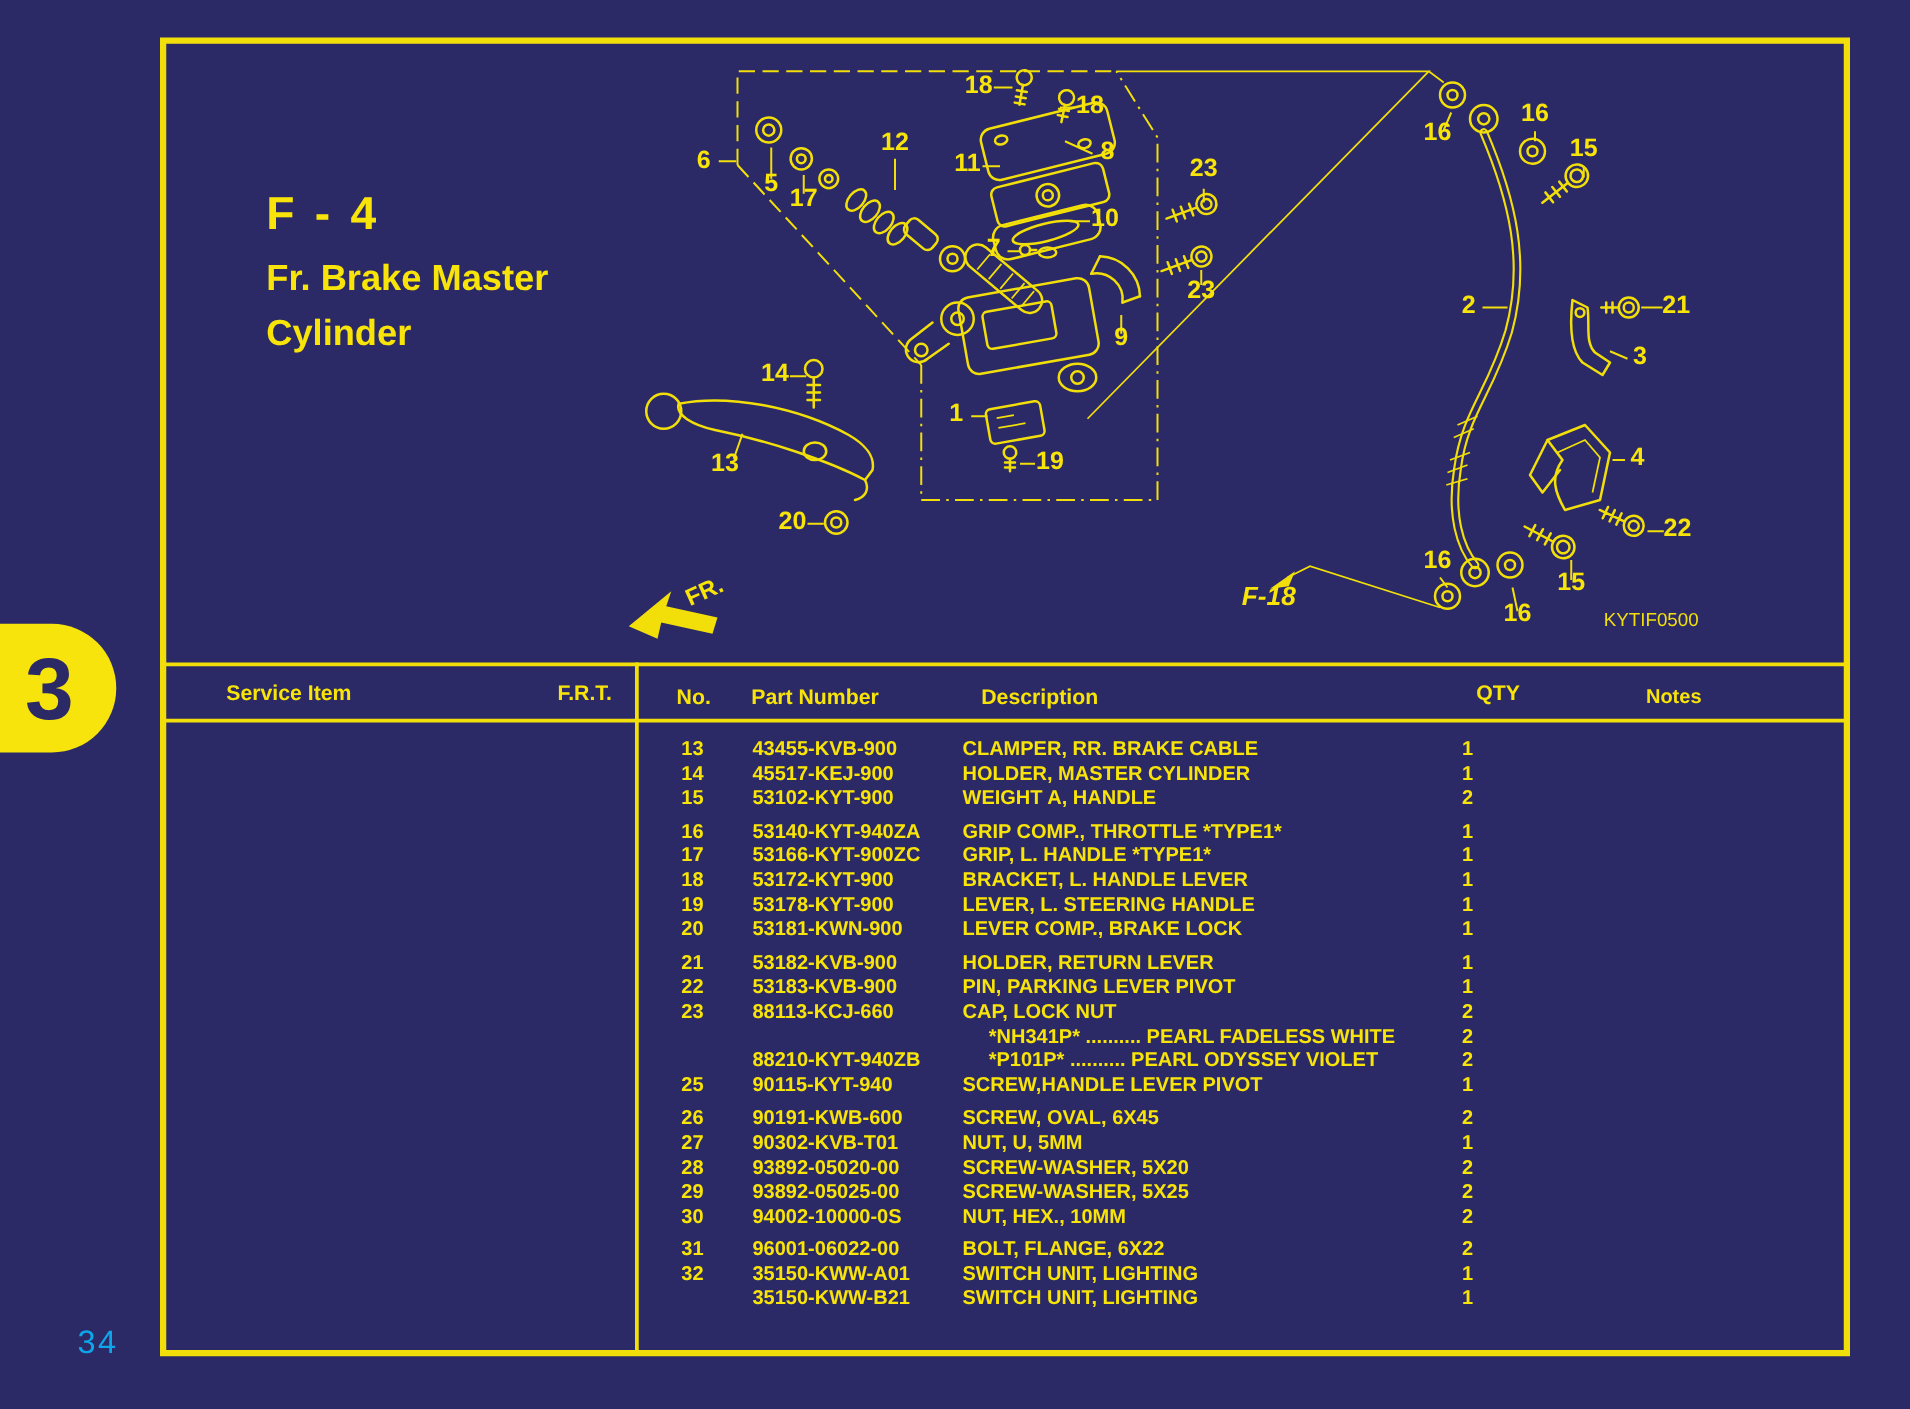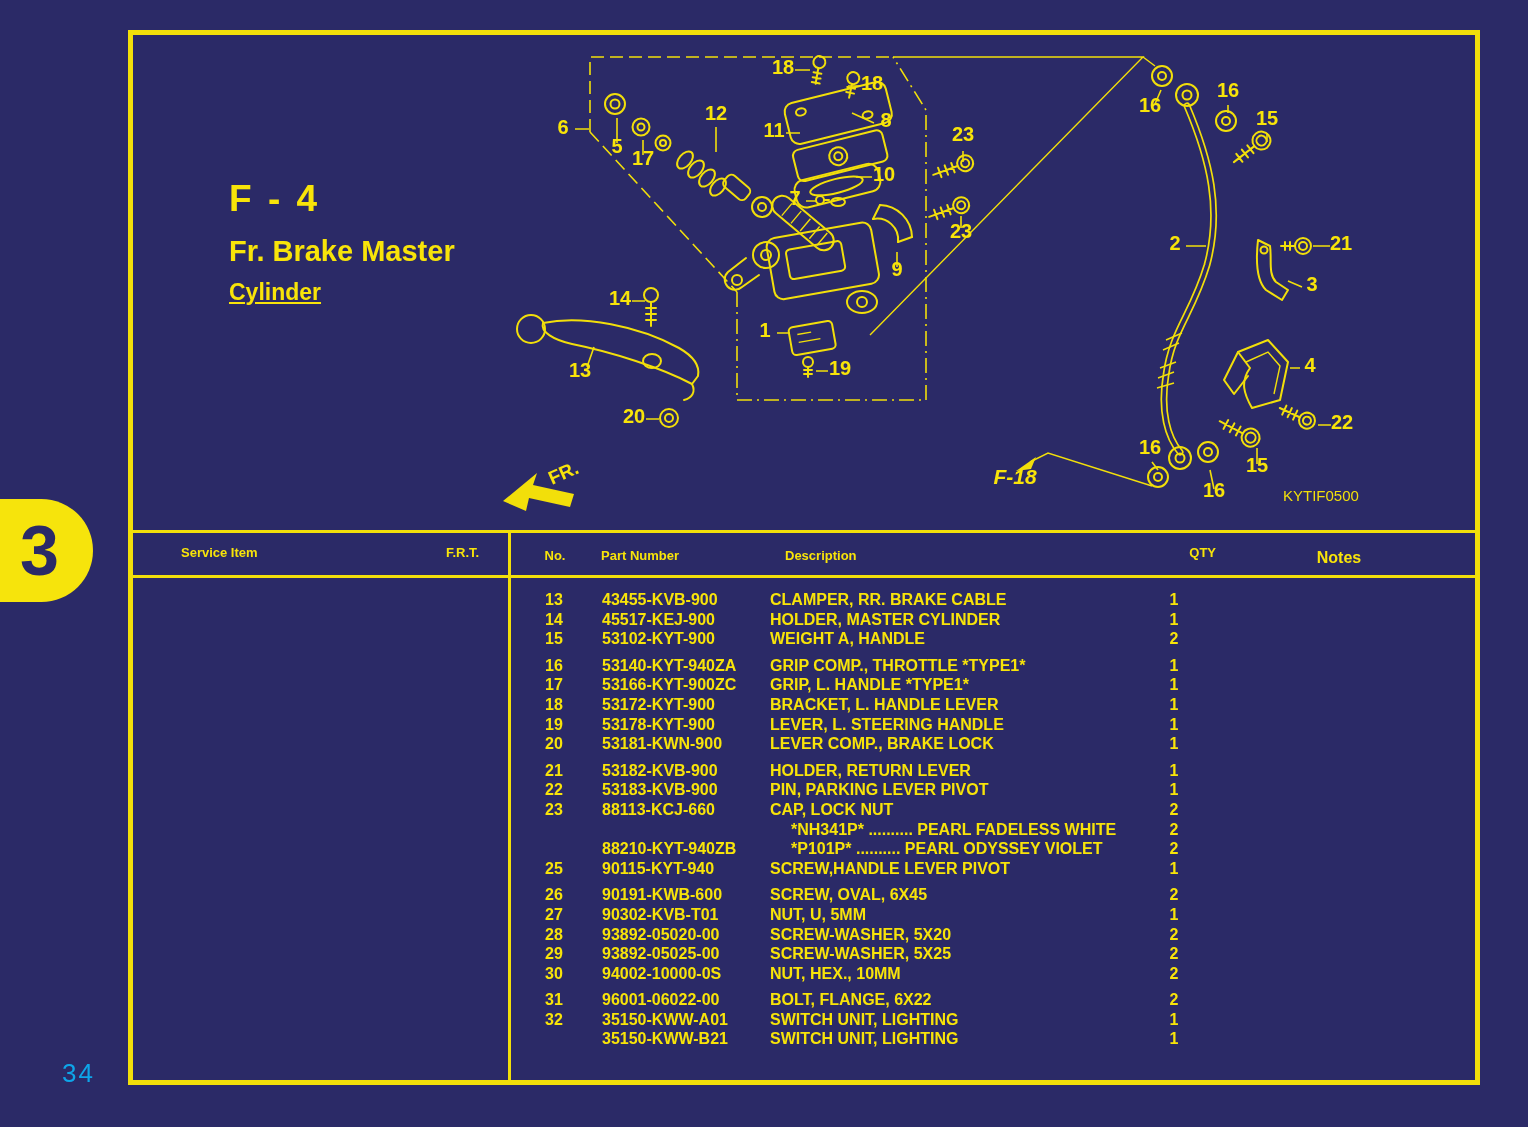--- a/index.html
+++ b/index.html
@@ -18,30 +18,30 @@
     background:#F6E40C;border-radius:0 52px 52px 0;
     display:flex;align-items:center;justify-content:center;
   }
   .tab .num{
     color:#2B2A67;font-size:70px;font-weight:bold;margin-right:14px;line-height:1;
   }
   .pagenum{
     position:absolute;left:62px;top:1058px;font-size:26px;color:#0ea5e9;letter-spacing:2px;
   }
   
-  .title{position:absolute;left:229px;top:150px;color:#F8E409;font-weight:bold;margin-top:28px;}
+  .title{position:absolute;left:213px;top:150px;color:#F8E409;font-weight:bold;}
   .title .code{font-size:37px;letter-spacing:3px;}
   .title .sub{font-size:29px;margin-top:15px;}
-  .title .sub2{font-size:23px;margin-top:11px;text-decoration:underline;}
+  .title .sub2{font-size:29px;margin-top:11px;}
   
   .hline{position:absolute;background:#F2DF0A;height:2.5px;}
   .t-top{left:128px;top:530px;width:1352px;}
   .t-hbot{left:128px;top:575px;width:1352px;}
   .vdiv{position:absolute;background:#F2DF0A;width:2.5px;left:508px;top:530px;height:552px;}
-  .hdr{position:absolute;color:#F8E409;font-weight:bold;font-size:13px;white-space:nowrap;}
+  .hdr{position:absolute;color:#F8E409;font-weight:bold;font-size:17px;white-space:nowrap;}
   .h-service{left:181px;top:545px;}
   .h-frt{left:446px;top:545px;}
   .h-no{left:528px;width:54px;text-align:center;top:548px;}
   .h-part{left:601px;top:548px;}
   .h-desc{left:785px;top:548px;}
   .h-qty{left:1136px;width:80px;text-align:right;top:545px;}
   .h-notes{left:1294px;width:90px;text-align:center;top:549px;font-size:16px;}
   
   .rows{position:absolute;left:508px;top:590px;width:972px;}
   .prow{position:relative;height:19.7px;}

